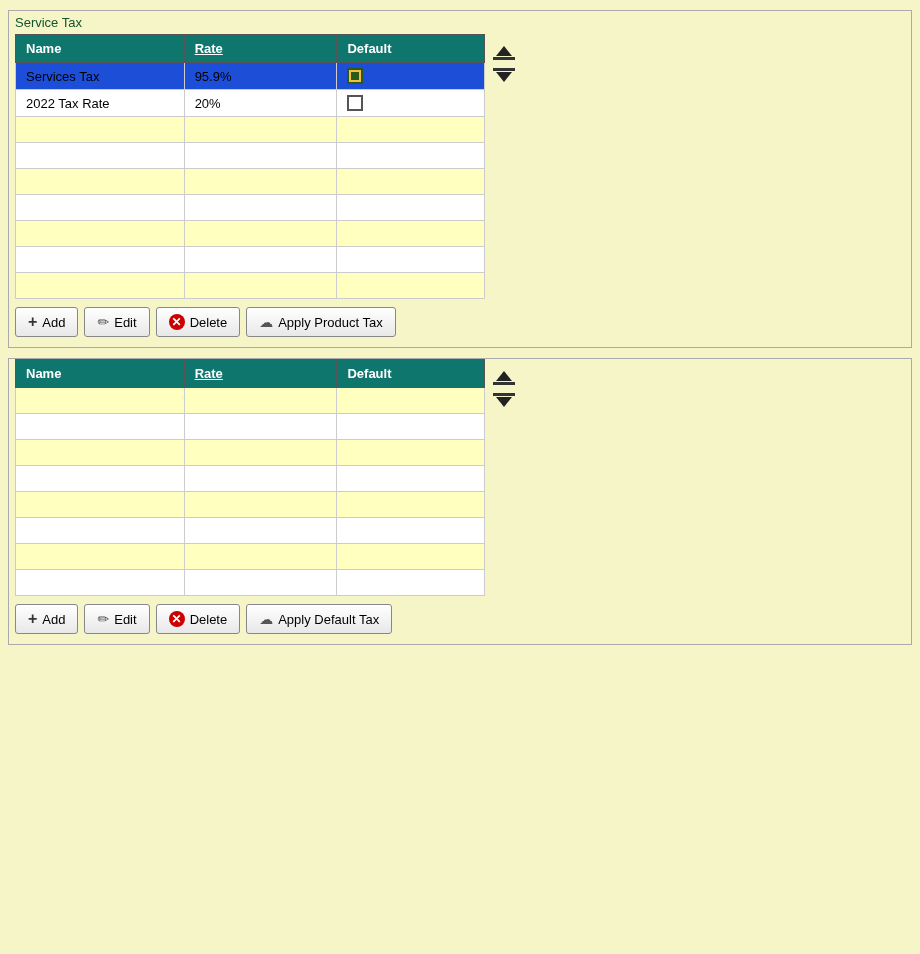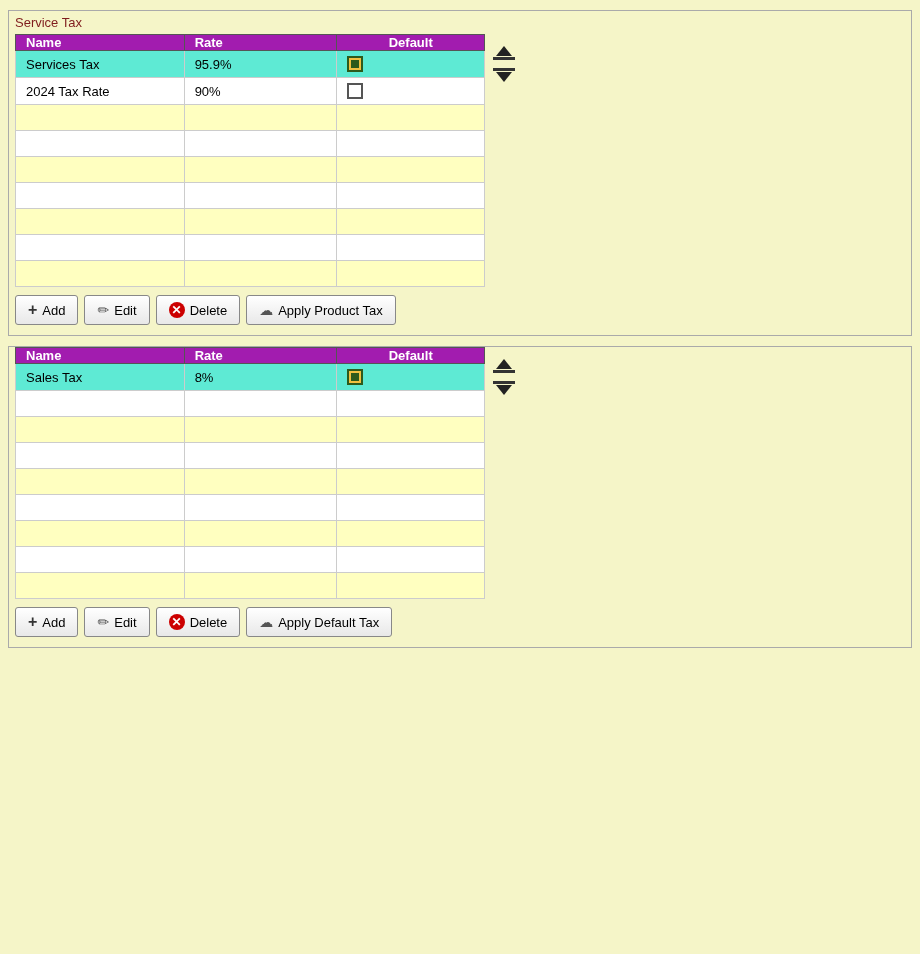--- a/index.html
+++ b/index.html
@@ -15,56 +15,56 @@
       border: 1px solid #aaa;
       margin: 10px 8px;
       background-color: #f5f5c8;
       padding-bottom: 8px;
     }
 
     .section-title {
       font-size: 13px;
       font-weight: normal;
       padding: 4px 6px;
-      color: #7f1d1d;
+      color: #14532d;
     }
 
     .table-wrapper {
       display: flex;
       align-items: flex-start;
     }
 
     table {
       border-collapse: collapse;
       margin: 0 6px;
       width: 470px;
     }
 
     table thead tr th {
-      background-color: #a21caf;
+      background-color: #0f766e;
       color: white;
-      padding: 0 10px;
+      padding: 6px 10px;
       text-align: left;
       border: 1px solid #555;
       font-weight: bold;
     }
 
     table thead tr th:first-child { width: 160px; }
-    table thead tr th:nth-child(2) { width: 145px; }
-    table thead tr th:nth-child(3) { width: 140px; text-align: center; }
+    table thead tr th:nth-child(2) { width: 145px; text-decoration: underline; }
+    table thead tr th:nth-child(3) { width: 140px; }
 
     table tbody tr:nth-child(odd) {
       background-color: #ffffc0;
     }
     table tbody tr:nth-child(even) {
       background-color: #ffffff;
     }
 
     table tbody tr.selected {
-      background-color: #5eead4;
+      background-color: #1d4ed8;
     }
 
     table tbody tr td {
       padding: 5px 10px;
       border: 1px solid #ccc;
       height: 24px;
     }
 
     .checkbox-cell {
       display: flex;
@@ -206,22 +206,22 @@
       <tr class="selected">
             <td>Services Tax</td>
             <td>95.9%</td>
             <td>
               <div class="checkbox-cell">
                 <div class="checkbox-filled"></div>
               </div>
             </td>
           </tr>
           <tr>
-            <td>2024 Tax Rate</td>
-            <td>90%</td>
+            <td>2022 Tax Rate</td>
+            <td>20%</td>
             <td>
               <div class="checkbox-cell">
                 <div class="checkbox-empty"></div>
               </div>
             </td>
           </tr>
           <tr>
             <td>&nbsp;</td>
             <td>&nbsp;</td>
             <td>&nbsp;</td>
@@ -294,29 +294,20 @@
     <table>
       <thead>
         <tr>
           <th>Name</th>
           <th>Rate</th>
           <th>Default</th>
         </tr>
       </thead>
       <tbody id="product-tax-tbody">
 
-      <tr class="selected">
-            <td>Sales Tax</td>
-            <td>8%</td>
-            <td>
-              <div class="checkbox-cell">
-                <div class="checkbox-filled"></div>
-              </div>
-            </td>
-          </tr>
           <tr>
             <td>&nbsp;</td>
             <td>&nbsp;</td>
             <td>&nbsp;</td>
           </tr>
           <tr>
             <td>&nbsp;</td>
             <td>&nbsp;</td>
             <td>&nbsp;</td>
           </tr>

